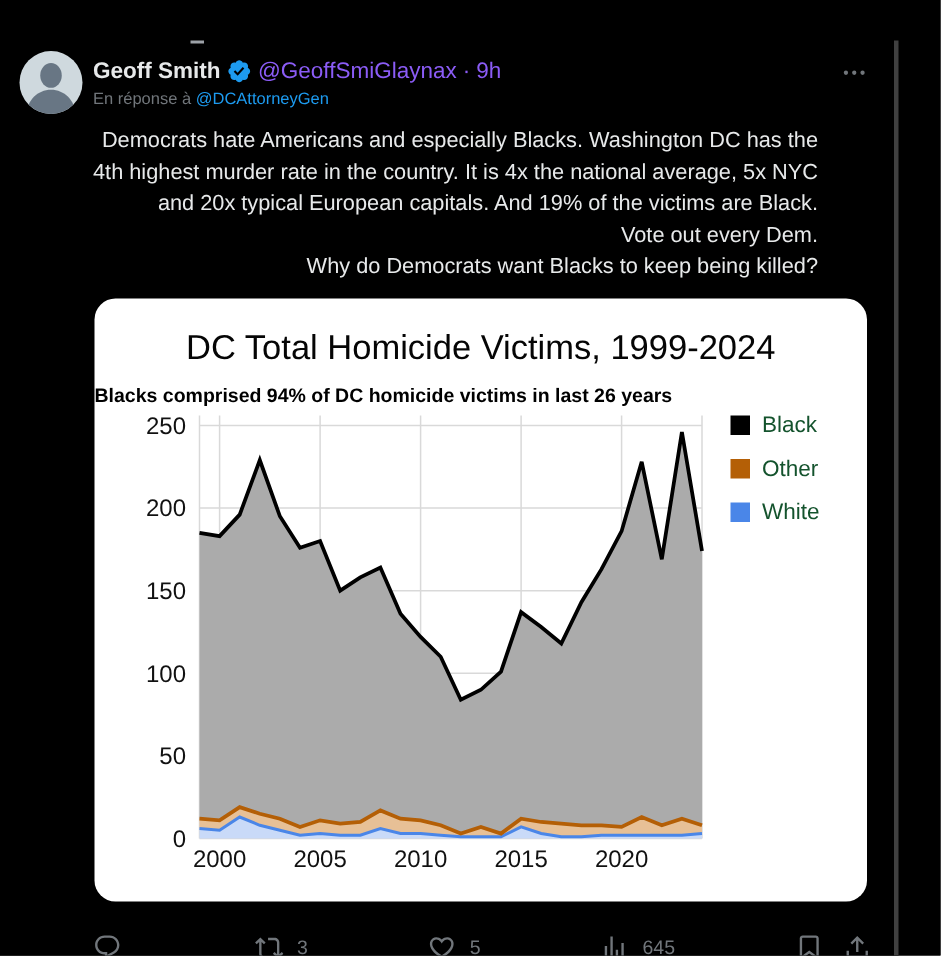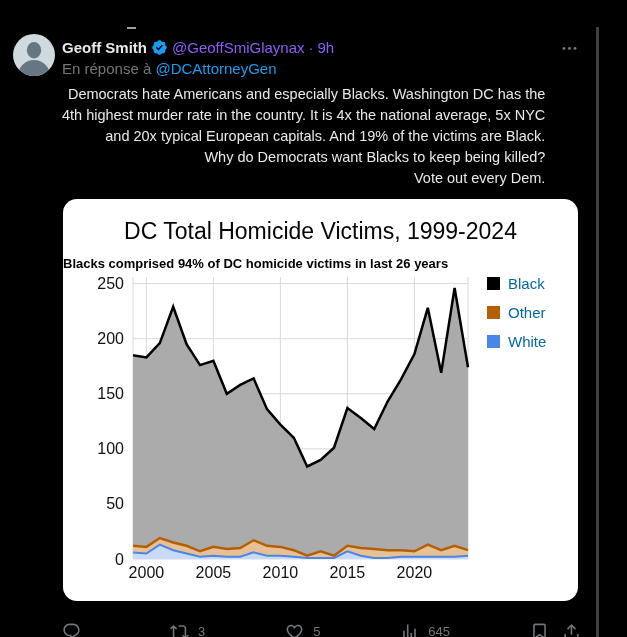--- a/index.html
+++ b/index.html
@@ -11,32 +11,32 @@
   .avatar{position:absolute;left:13px;top:7px;width:42px;height:42px;border-radius:50%;
           background:#cfd9de;overflow:hidden;cursor:pointer;}
   .avatar svg{display:block;width:42px;height:42px;}
   .header{position:absolute;left:62px;top:10px;height:20px;display:flex;align-items:center;
           gap:4px;font-size:15px;white-space:nowrap;}
   .name{font-weight:700;color:#e7e9ea;cursor:pointer;}
   .badge{width:17px;height:17px;display:inline-block;}
   .meta{color:#8b5cf6;}
   .more-btn{position:absolute;left:558px;top:10px;width:22px;height:22px;cursor:pointer;
             display:flex;align-items:center;justify-content:center;}
-  .reply-line{position:absolute;left:62px;top:33px;font-size:15px;color:#71767b;white-space:nowrap;}
+  .reply-line{position:absolute;left:62px;top:33px;font-size:11px;color:#71767b;white-space:nowrap;}
   .mention{color:#1d9bf0;cursor:pointer;text-decoration:none;}
   .body-text{position:absolute;left:62px;top:57px;font-size:14.5px;line-height:21px;color:#e7e9ea;}
   .body-text div{white-space:nowrap;text-align:right;}
   .card{position:absolute;left:63px;top:172px;width:515px;height:402px;background:#fff;
         border-radius:14px;color:#000;overflow:hidden;cursor:pointer;}
   .chart-title{position:absolute;top:19px;left:0;width:100%;text-align:center;
                font-size:23px;color:#050505;}
   .chart-subtitle{position:absolute;top:57px;left:0;width:100%;text-align:left;
                   font-size:13px;font-weight:700;color:#000000;}
   .legend{position:absolute;left:424px;top:76px;display:flex;flex-direction:column;gap:12px;}
-  .legend-item{display:flex;align-items:center;gap:8px;font-size:15px;color:#0369a1;}
+  .legend-item{display:flex;align-items:center;gap:8px;font-size:15px;color:#14532d;}
   .legend-swatch{width:13px;height:13px;flex:0 0 13px;}
   #plot{position:absolute;left:0;top:0;}
   .axis-label{font-size:16px;fill:#111;font-family:"Liberation Sans","DejaVu Sans",sans-serif;}
   .actions{position:absolute;left:62px;top:592px;width:519px;height:24px;display:flex;
            justify-content:space-between;align-items:center;color:#71767b;}
   .action{display:flex;align-items:center;cursor:pointer;}
   .action svg{width:19px;height:19px;fill:#71767b;}
   .action .count{font-size:13px;margin-left:9px;color:#71767b;}
   .action-pair{display:flex;align-items:center;gap:13px;}
   .divider{position:absolute;left:0;top:625px;width:596px;height:1px;background:#2f3336;}
@@ -80,22 +80,22 @@
   <div class="reply-line">
     <span>En réponse à</span>
     <span> </span>
     <span class="mention">@DCAttorneyGen</span>
   </div>
 
   <div class="body-text">
     <div>Democrats hate Americans and especially Blacks. Washington DC has the</div>
     <div>4th highest murder rate in the country. It is 4x the national average, 5x NYC</div>
     <div>and 20x typical European capitals. And 19% of the victims are Black.</div>
+    <div>Vote out every Dem.</div>
     <div>Why do Democrats want Blacks to keep being killed?</div>
-    <div>Vote out every Dem.</div>
   </div>
 
   <div class="card">
     <svg id="plot" width="515" height="402">
         <line x1="70" x2="405" y1="360" y2="360" stroke="#d9d9d9" stroke-width="1"></line>
         <line x1="70" x2="405" y1="304.921875" y2="304.921875" stroke="#d9d9d9" stroke-width="1"></line>
         <line x1="70" x2="405" y1="249.84375" y2="249.84375" stroke="#d9d9d9" stroke-width="1"></line>
         <line x1="70" x2="405" y1="194.765625" y2="194.765625" stroke="#d9d9d9" stroke-width="1"></line>
         <line x1="70" x2="405" y1="139.6875" y2="139.6875" stroke="#d9d9d9" stroke-width="1"></line>
         <line x1="70" x2="405" y1="84.609375" y2="84.609375" stroke="#d9d9d9" stroke-width="1"></line>

